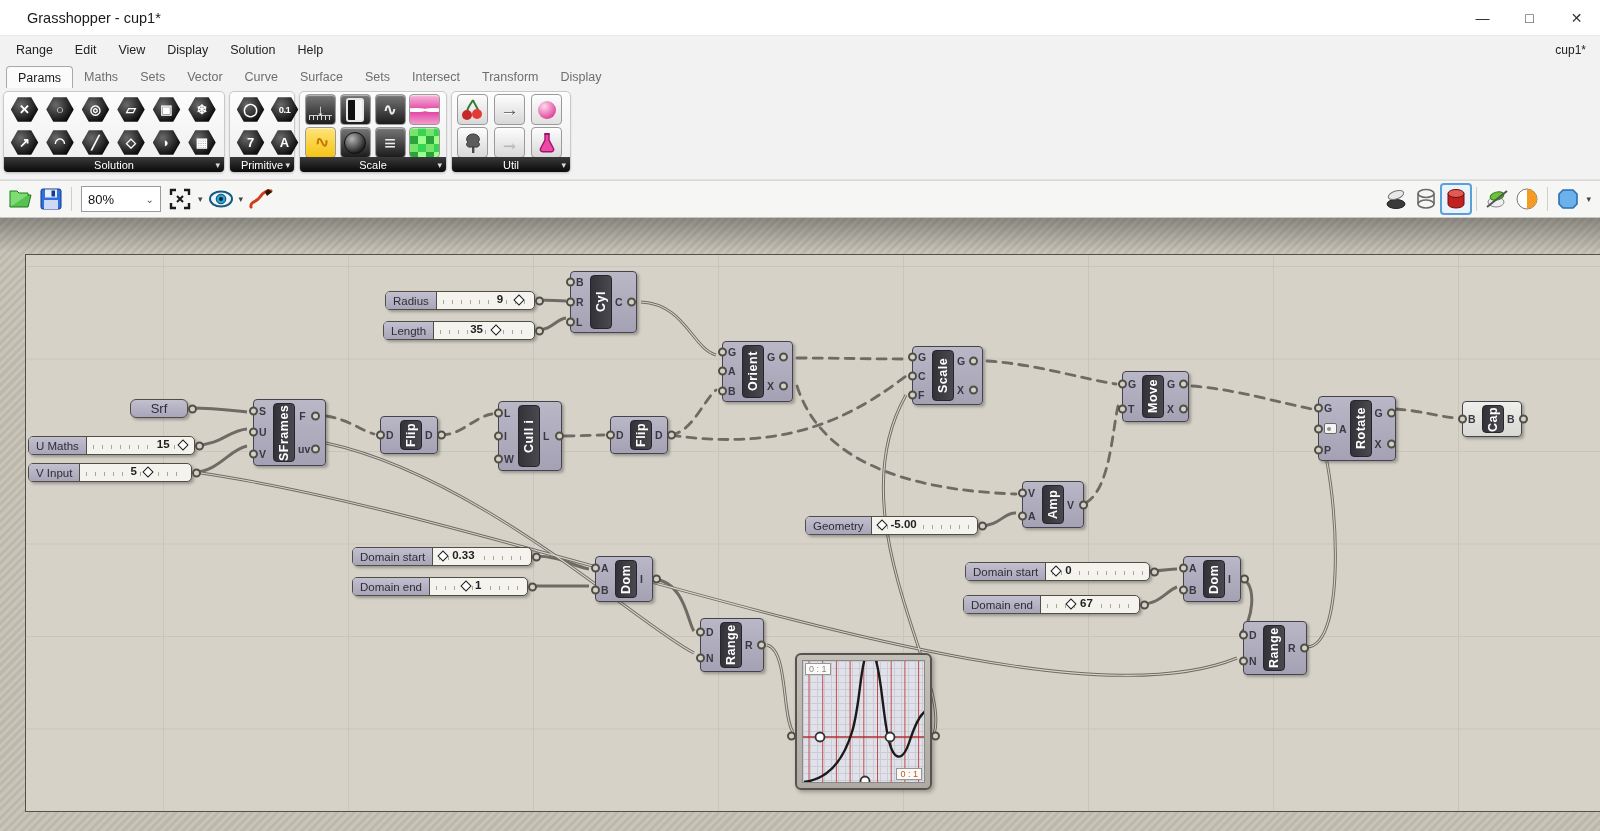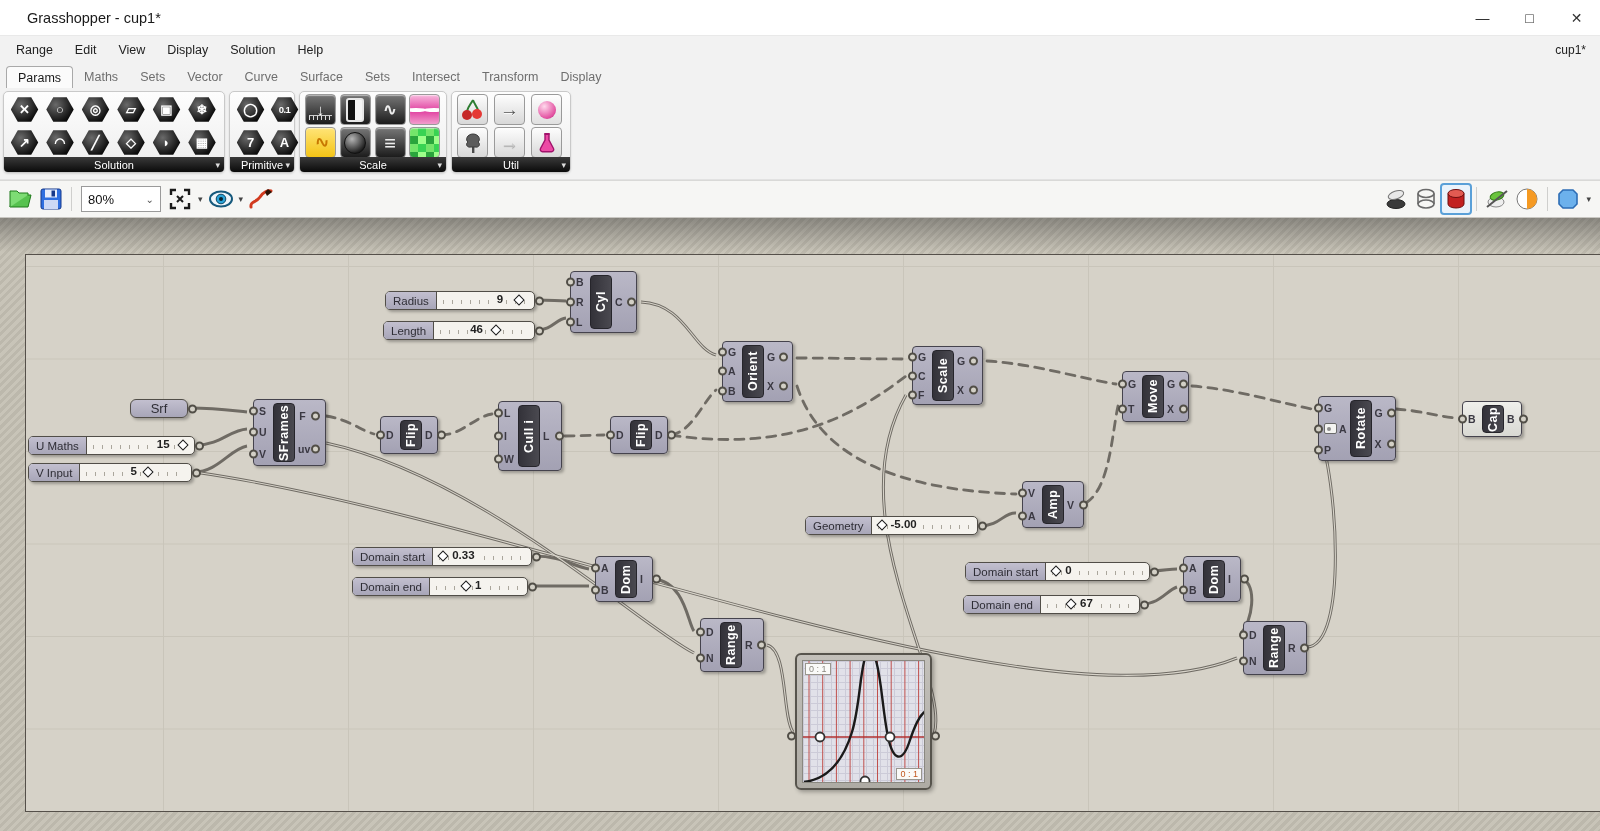--- a/index.html
+++ b/index.html
@@ -407,21 +407,21 @@
     <span class="strack">
       <span class="sval" style="left:58px">9</span>
       <span class="knob" style="left:78px"></span>
     </span>
     <span class="nub nr"></span>
   </div>
 
   <div class="slider" style="left:383px;top:103px;width:152px">
     <span class="slab">Length</span>
     <span class="strack">
-      <span class="sval" style="left:34px">46</span>
+      <span class="sval" style="left:34px">35</span>
       <span class="knob" style="left:58px"></span>
     </span>
     <span class="nub nr"></span>
   </div>
 
   <div class="slider" style="left:28px;top:218px;width:167px">
     <span class="slab">U Maths</span>
     <span class="strack">
       <span class="sval" style="left:68px">15</span>
       <span class="knob" style="left:92px"></span>

